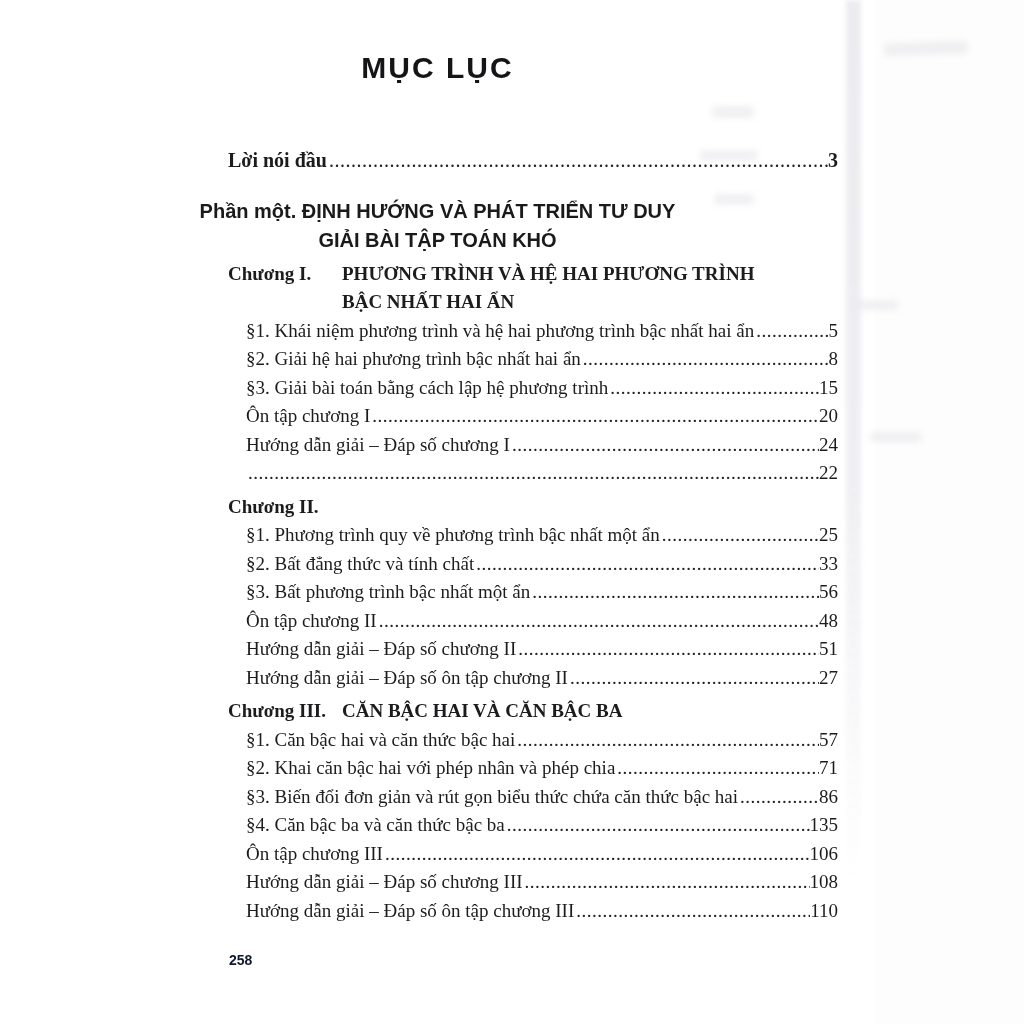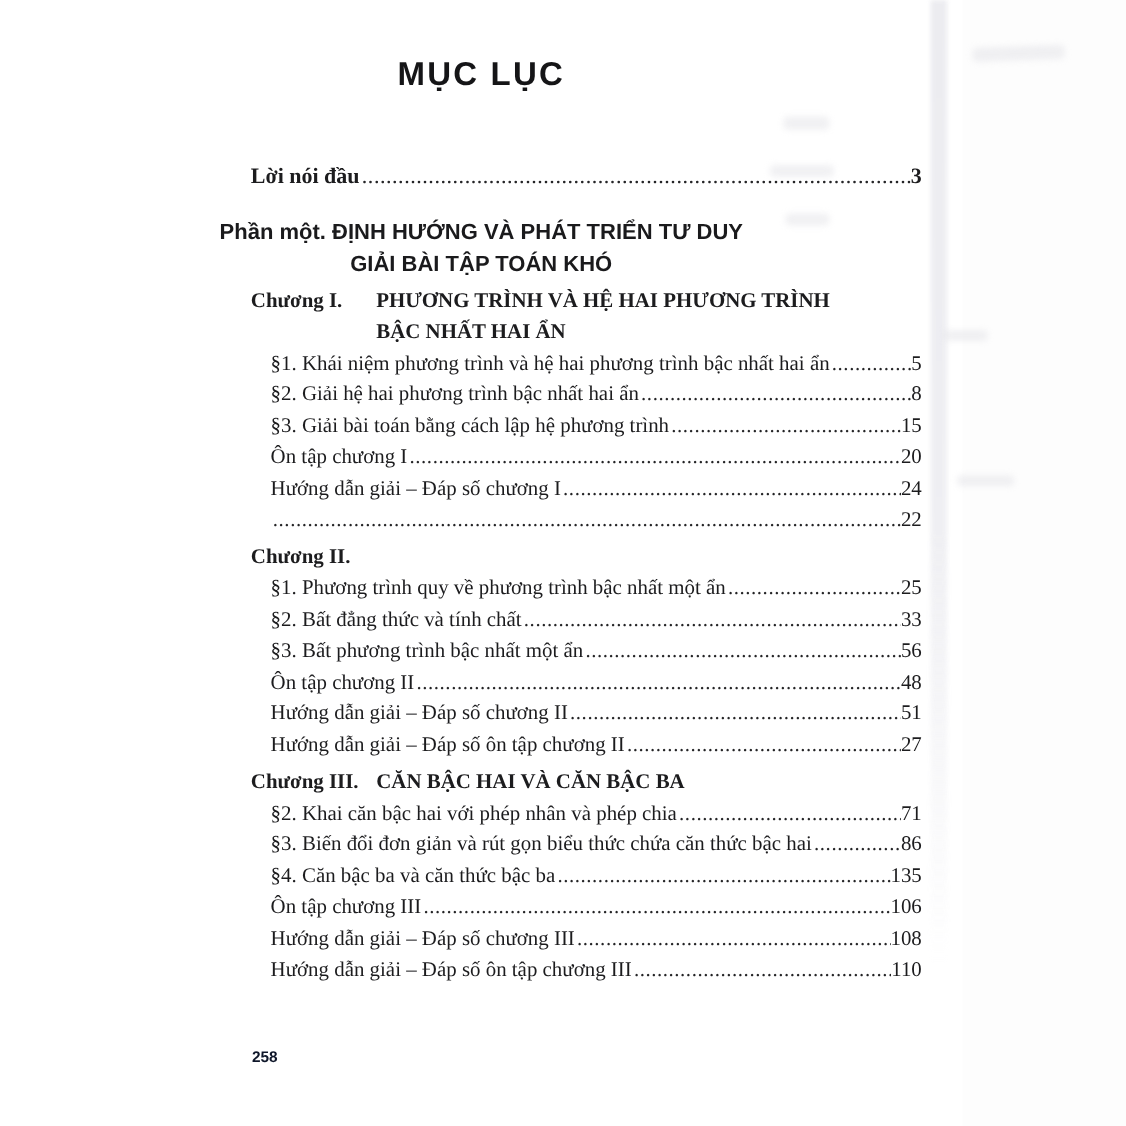--- a/index.html
+++ b/index.html
@@ -220,20 +220,25 @@
       <span class="pg">27</span>
     </div>
 
     <div class="chapter">
       <span class="ch-label">Chương III.</span>
       <span class="ch-title">
         <div>CĂN BẬC HAI VÀ CĂN BẬC BA</div>
       </span>
     </div>
     <div class="row">
+      <span class="lbl">§1. Căn bậc hai và căn thức bậc hai</span>
+      <span class="leader"></span>
+      <span class="pg">57</span>
+    </div>
+    <div class="row">
       <span class="lbl">§2. Khai căn bậc hai với phép nhân và phép chia</span>
       <span class="leader"></span>
       <span class="pg">71</span>
     </div>
     <div class="row">
       <span class="lbl">§3. Biến đổi đơn giản và rút gọn biểu thức chứa căn thức bậc hai</span>
       <span class="leader"></span>
       <span class="pg">86</span>
     </div>
     <div class="row">

